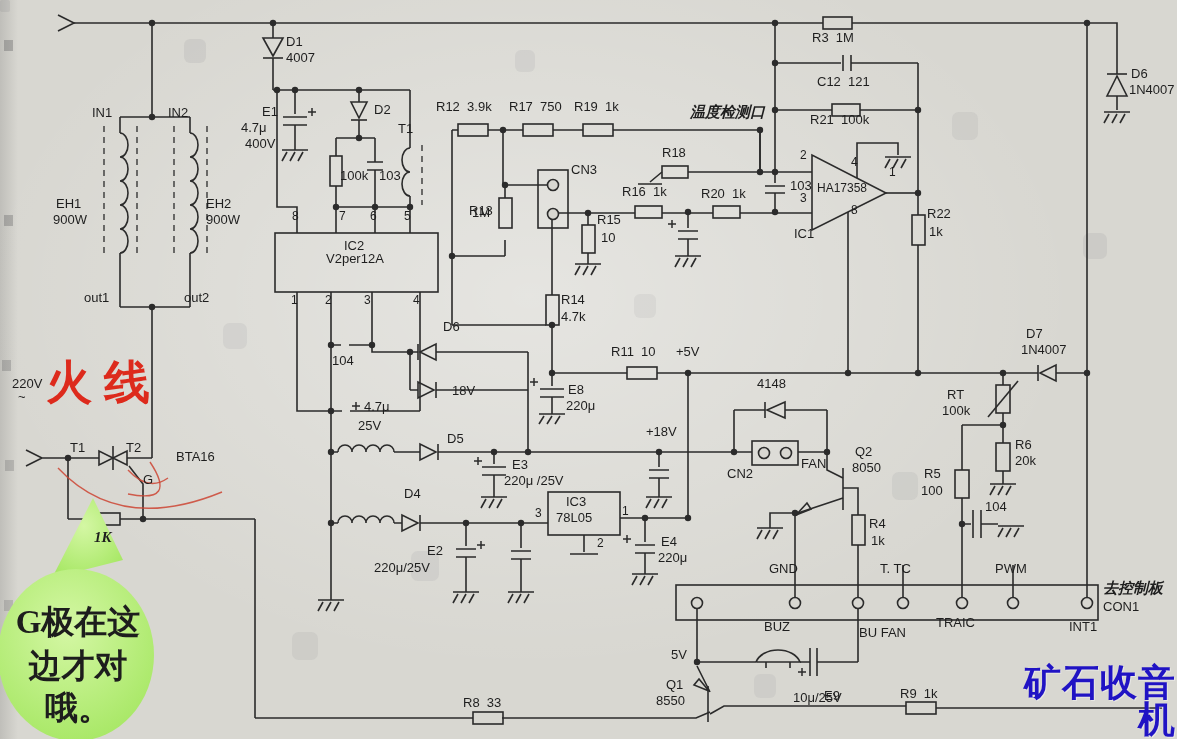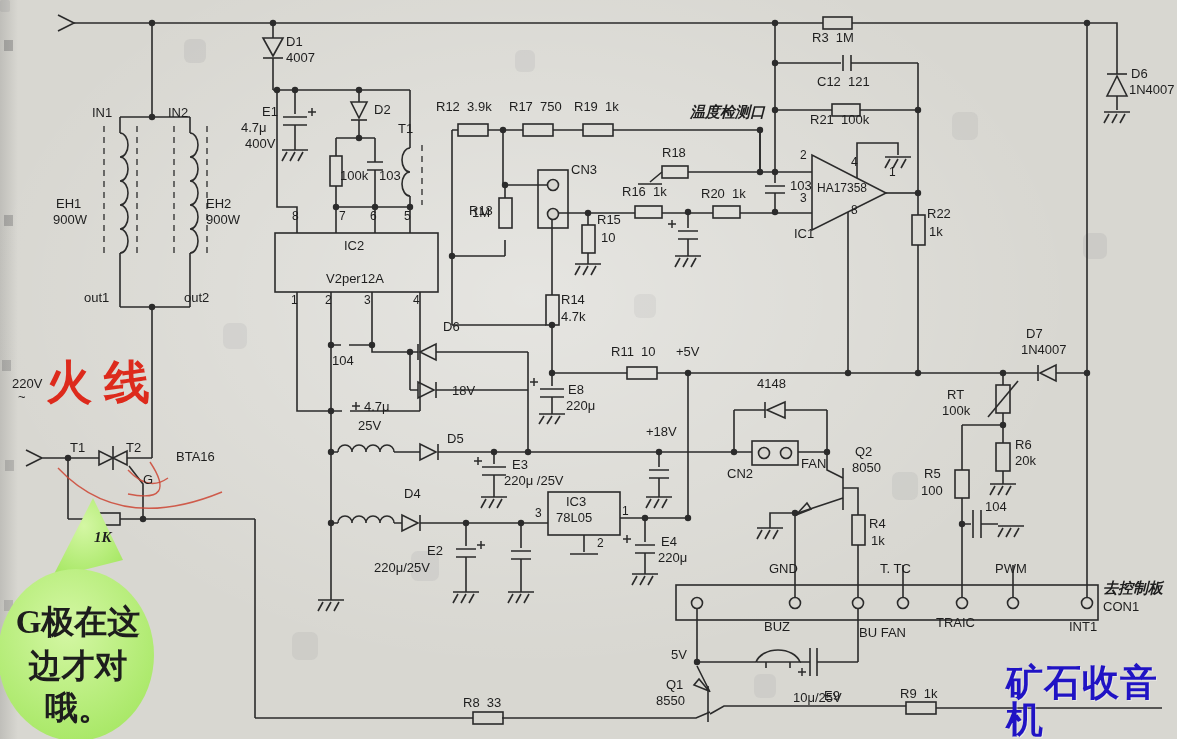--- a/index.html
+++ b/index.html
@@ -22,21 +22,21 @@
   #labels .sm{font-size:12px;}
   #labels .cjk{font-weight:700;font-size:15px;font-style:italic;}
   #labels .ik{font-style:italic;font-weight:700;font-size:15px;font-family:"Liberation Serif",serif;}
   .huoxian{position:absolute;left:46px;top:352px;font-size:46px;font-weight:700;color:#dd2a1c;
     letter-spacing:12px;font-family:"Liberation Sans",sans-serif;}
   .rednote{position:absolute;left:163px;top:398px;font-size:19px;font-weight:700;color:#e01050;
     font-family:"Liberation Sans",sans-serif;}
   .bubtxt{position:absolute;width:160px;left:-2px;text-align:center;font-weight:700;font-size:33px;
     color:#1d1d1d;font-family:"Liberation Serif",serif;}
   #bl1{top:600px;} #bl2{top:644px;} #bl3{top:686px;}
-  #watermark{position:absolute;left:1006px;top:664px;width:170px;}
+  #watermark{position:absolute;left:1006px;top:664px;width:170px;text-align:right;}
   #wm-title{display:block;font-size:37px;font-weight:800;color:#2013c4;letter-spacing:1px;line-height:1;
     text-shadow:1px 1px 0 rgba(255,255,255,.4);}
   .bleed{position:absolute;left:0;top:0;width:10px;height:12px;background:rgba(90,90,100,.10);border-radius:2px;
     box-shadow:190px 45px 0 6px rgba(90,90,100,.09), 520px 55px 0 5px rgba(90,90,100,.08),
     960px 120px 0 8px rgba(90,90,100,.08), 230px 330px 0 7px rgba(90,90,100,.08),
     420px 560px 0 9px rgba(90,90,100,.08), 640px 300px 0 6px rgba(90,90,100,.07),
     900px 480px 0 8px rgba(90,90,100,.08), 1090px 240px 0 7px rgba(90,90,100,.09),
     300px 640px 0 8px rgba(90,90,100,.08), 760px 680px 0 6px rgba(90,90,100,.07);}
   .marks{position:absolute;left:4px;top:40px;width:9px;height:11px;background:rgba(60,60,65,.28);
     box-shadow:0 175px 0 rgba(60,60,65,.26), -2px 320px 0 rgba(60,60,65,.22),
@@ -313,21 +313,21 @@
       <span class="lbl" style="left: 245px; top: 137px;">400V</span>
       <span class="lbl" style="left: 374px; top: 103px;">D2</span>
       <span class="lbl" style="left: 398px; top: 122px;">T1</span>
       <span class="lbl" style="left: 340px; top: 169px;">100k</span>
       <span class="lbl" style="left: 379px; top: 169px;">103</span>
       <span class="lbl pin" style="left: 292px; top: 210px;">8</span>
       <span class="lbl pin" style="left: 339px; top: 210px;">7</span>
       <span class="lbl pin" style="left: 370px; top: 210px;">6</span>
       <span class="lbl pin" style="left: 404px; top: 210px;">5</span>
       <span class="lbl" style="left: 344px; top: 239px;">IC2</span>
-      <span class="lbl" style="left: 326px; top: 272px;">V2per12A</span>
+      <span class="lbl" style="left: 326px; top: 252px;">V2per12A</span>
       <span class="lbl pin" style="left: 291px; top: 294px;">1</span>
       <span class="lbl pin" style="left: 325px; top: 294px;">2</span>
       <span class="lbl pin" style="left: 364px; top: 294px;">3</span>
       <span class="lbl pin" style="left: 413px; top: 294px;">4</span>
       <span class="lbl" style="left: 332px; top: 354px;">104</span>
       <span class="lbl" style="left: 364px; top: 400px;">4.7μ</span>
       <span class="lbl" style="left: 358px; top: 419px;">25V</span>
       <span class="lbl" style="left: 443px; top: 320px;">D6</span>
       <span class="lbl" style="left: 452px; top: 384px; text-align: center;">18V</span>
       <span class="lbl" style="left: 447px; top: 432px;">D5</span>

